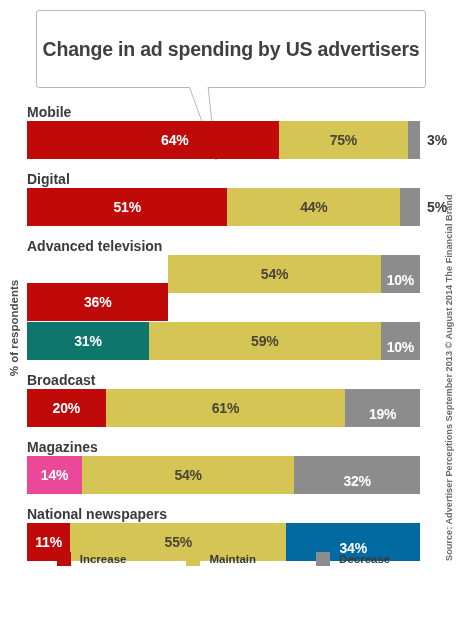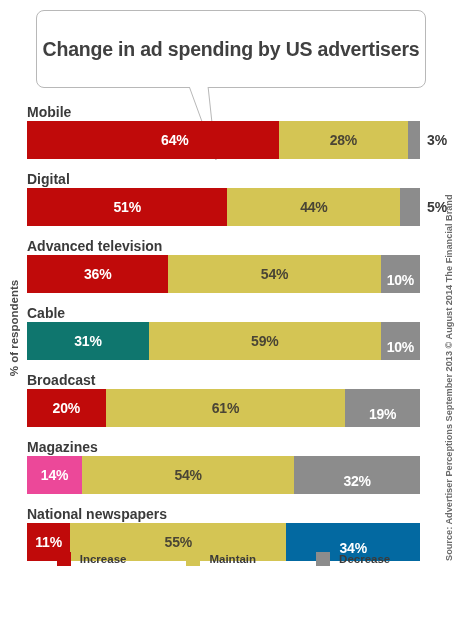--- a/index.html
+++ b/index.html
@@ -26,21 +26,21 @@
     position: absolute;
     left: 36px;
     top: 10px;
     width: 390px;
     height: 78px;
   }
   .callout-box {
     position: absolute;
     inset: 0;
     border: 1px solid #b8b8b8;
-    border-radius: 8px;
+    border-radius: 3px;
     background: #ffffff;
     display: flex;
     align-items: center;
     justify-content: center;
     box-sizing: border-box;
   }
   .callout-title {
     font-size: 19.5px;
     font-weight: 700;
     color: #404040;
@@ -188,21 +188,21 @@
 
   <div class="bars-area">
 
     <div class="bar-group">
       <div class="bar-label">Mobile</div>
       <div class="bar-row">
         <div class="seg increase" style="width:64%;background:#C00A0A;padding-left:44px;">
           <span class="seg-val">64%</span>
         </div>
         <div class="seg maintain" style="width:33%;background:#D4C554;">
-          <span class="seg-val">28%</span>
+          <span class="seg-val">75%</span>
         </div>
         <div class="seg decrease" style="width:3%;background:#8C8C8C;"></div>
         <span class="outside-val">3%</span>
       </div>
     </div>
 
     <div class="bar-group">
       <div class="bar-label">Digital</div>
       <div class="bar-row">
         <div class="seg increase" style="width:51%;background:#C00A0A;">
@@ -212,21 +212,21 @@
           <span class="seg-val">44%</span>
         </div>
         <div class="seg decrease" style="width:5%;background:#8C8C8C;"></div>
         <span class="outside-val">5%</span>
       </div>
     </div>
 
     <div class="bar-group">
       <div class="bar-label">Advanced television</div>
       <div class="bar-row">
-        <div class="seg increase" style="width:36%;background:#C00A0A;">
+        <div class="seg increase" style="width:36%;background:#C00A0A;margin-top:28px;">
           <span class="seg-val">36%</span>
         </div>
         <div class="seg maintain" style="width:54%;background:#D4C554;">
           <span class="seg-val">54%</span>
         </div>
         <div class="seg decrease" style="width:10%;background:#8C8C8C;">
           <span class="seg-val">10%</span>
         </div>
       </div>
     </div>

